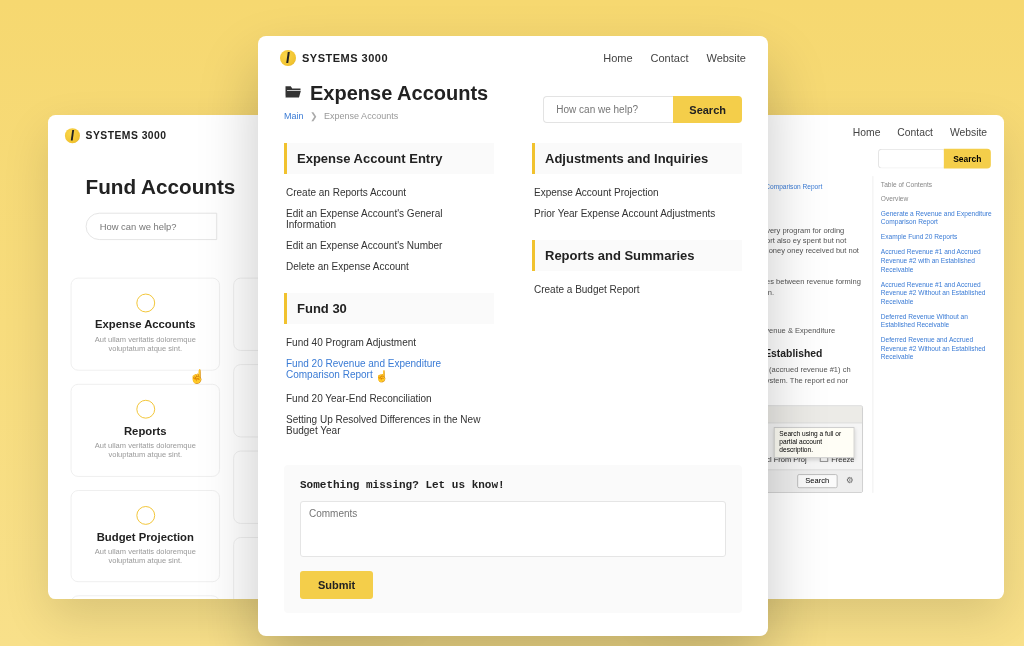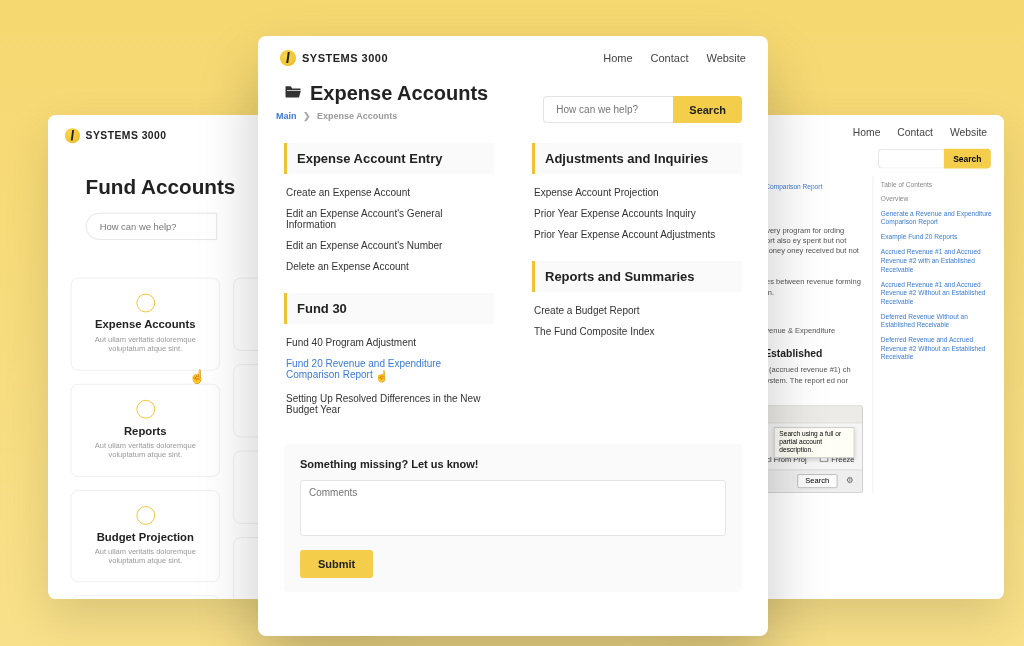--- a/index.html
+++ b/index.html
@@ -83,36 +83,36 @@
   .wr-panel .sbtn { font-size:8px; padding:2px 8px; border:1px solid #bbb; background:#fafafa; border-radius:2px; }
   .wr-panel .gear { font-size:9px; color:#666; padding:1px 3px; }
   .wr-tooltip { position:absolute; background:#fffef6; border:1px solid #ccc; padding:3px 5px; font-size:7px; line-height:1.2; width:86px; box-shadow:0 2px 4px rgba(0,0,0,.15); }
 
   
   .win-center { left: 258px; top: 36px; width: 510px; height: 600px; z-index:10; box-shadow: 0 30px 60px rgba(0,0,0,0.22); }
   .win-center .nav { padding:14px 22px 10px; }
   .wc-header { display:flex; align-items:flex-start; padding: 6px 26px 4px; }
   .wc-title { display:flex; align-items:center; gap:8px; font-size:20px; font-weight:800; color:#222; }
   .wc-title .folder { font-size:17px; color:#333; }
-  .wc-crumbs { font-size:9px; color:#3a7bd5; padding:2px 18px 12px;font-weight:bold; }
+  .wc-crumbs { font-size:9px; color:#3a7bd5; padding:2px 26px 12px; }
   .wc-crumbs .sep { color:#aaa; margin:0 4px;}
   .wc-crumbs .cur { color:#999; }
   .wc-searchbar { position:absolute; right:26px; top:60px; display:flex; }
   .wc-searchbar input { border:1px solid #e3e3e3; border-right:none; border-radius:4px 0 0 4px; padding:7px 12px; font-size:10px; width:130px; color:#888;}
   .wc-searchbar .btn { background:#f4ce4a; border:none; padding:7px 16px; font-size:11px; font-weight:700; border-radius:0 4px 4px 0; cursor:pointer; color:#222;}
   .wc-cols { display:flex; gap:38px; padding: 10px 26px 0; }
   .wc-col { flex:1; }
   .sec-head { border-left:3px solid #f1c22e; background:#fafafa; padding:8px 10px; font-size:13px; font-weight:700; color:#222; margin-bottom:8px; }
   .sec-links { list-style:none; padding:0 2px 16px; }
   .sec-links li { font-size:10px; color:#333; padding:5px 0; cursor:pointer; }
   .sec-links li.hover { color:#3a7bd5; }
   .hand-cursor { display:inline-block; margin-left:3px; font-size:11px; vertical-align:-2px; }
 
   .wc-feedback { margin:8px 26px 0; padding:14px 16px; background:#fafafa; border-radius:4px; }
-  .wc-feedback .fb-title { font-size:11px; font-weight:700; color:#222; margin-bottom:10px;}
+  .wc-feedback .fb-title { font-size:11px; font-weight:700; color:#222; margin-bottom:10px;font-family:Liberation Mono, monospace;}
   .wc-feedback textarea { width:100%; height:56px; border:1px solid #e5e5e5; border-radius:3px; padding:6px 8px; font-size:10px; color:#999; resize:none; font-family:inherit; background:#fff;}
   .wc-feedback .submit { margin-top:10px; background:#f4ce4a; border:none; padding:8px 18px; font-size:11px; font-weight:700; border-radius:3px; cursor:pointer; color:#222;}
 
   
   .fade-right { position:absolute; right:0; top:0; bottom:0; width:40px; background:linear-gradient(90deg, rgba(255,255,255,0), #fff); pointer-events:none;}
   .fade-left  { position:absolute; left:0; top:0; bottom:0; width:40px; background:linear-gradient(-90deg, rgba(255,255,255,0), #fff); pointer-events:none;}
 
 </style>
 </head>
 <body>
@@ -272,48 +272,47 @@
 
     <div class="wc-searchbar">
       <input placeholder="How can we help?" style="">
       <button class="btn">Search</button>
     </div>
 
     <div class="wc-cols">
       <div class="wc-col">
         <div class="sec-head">Expense Account Entry</div>
         <ul class="sec-links">
-          <li>Create an Expense Account</li>
+          <li>Create an Reports Account</li>
           <li>Edit an Expense Account's General Information</li>
           <li>Edit an Expense Account's Number</li>
           <li>Delete an Expense Account</li>
         </ul>
 
         <div class="sec-head">Fund 30</div>
         <ul class="sec-links">
           <li>Fund 40 Program Adjustment</li>
           <li class="hover">
             <span>Fund 20 Revenue and Expenditure Comparison Report</span><span class="hand-cursor">☝</span>
           </li>
+          <li>Fund 20 Year-End Reconciliation</li>
           <li>Setting Up Resolved Differences in the New Budget Year</li>
         </ul>
       </div>
 
       <div class="wc-col">
         <div class="sec-head">Adjustments and Inquiries</div>
         <ul class="sec-links">
           <li>Expense Account Projection</li>
-          <li>Prior Year Expense Accounts Inquiry</li>
           <li>Prior Year Expense Account Adjustments</li>
         </ul>
 
         <div class="sec-head">Reports and Summaries</div>
         <ul class="sec-links">
           <li>Create a Budget Report</li>
-          <li>The Fund Composite Index</li>
         </ul>
       </div>
     </div>
 
     <div class="wc-feedback">
       <div class="fb-title">Something missing? Let us know!</div>
       <textarea placeholder="Comments" style=""></textarea>
       <button class="submit">Submit</button>
     </div>
   </div>

